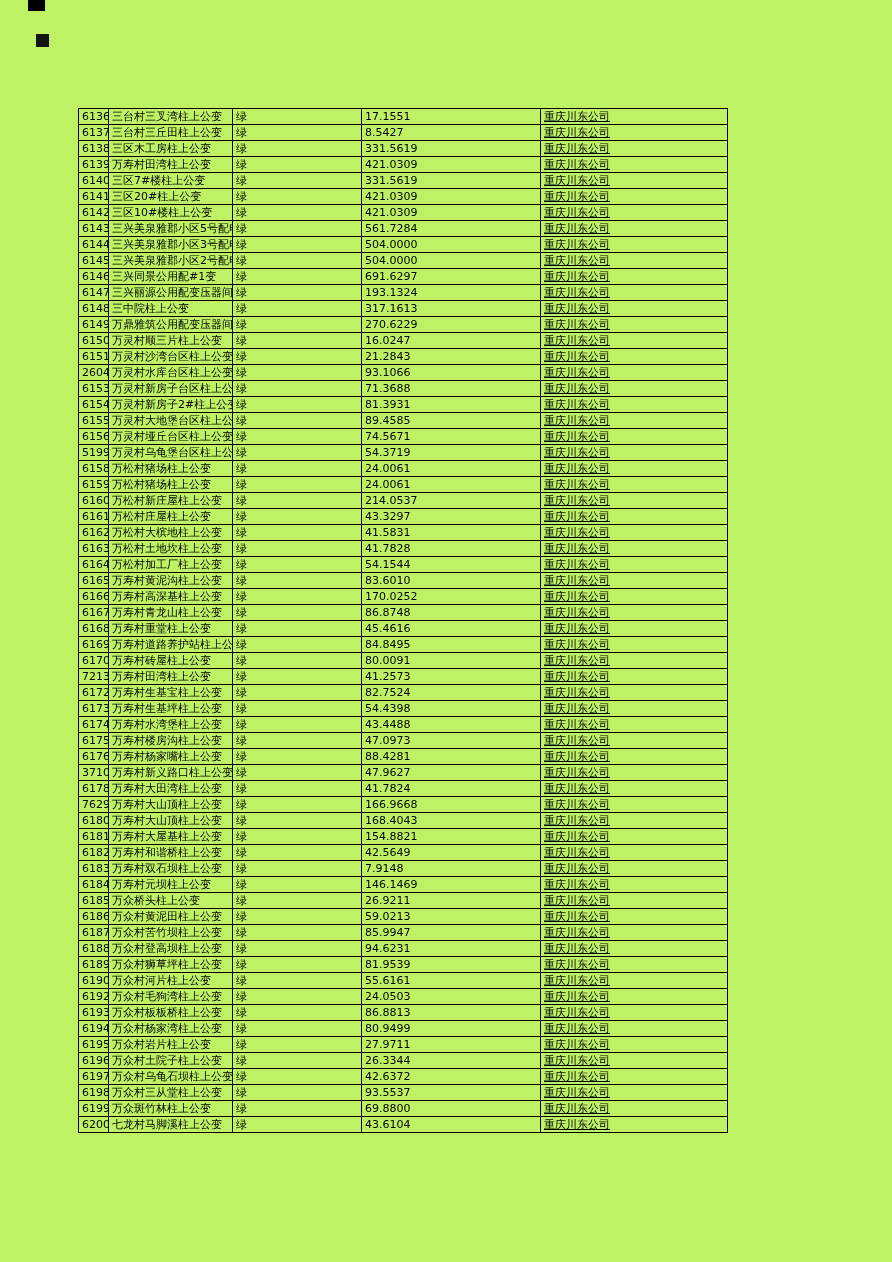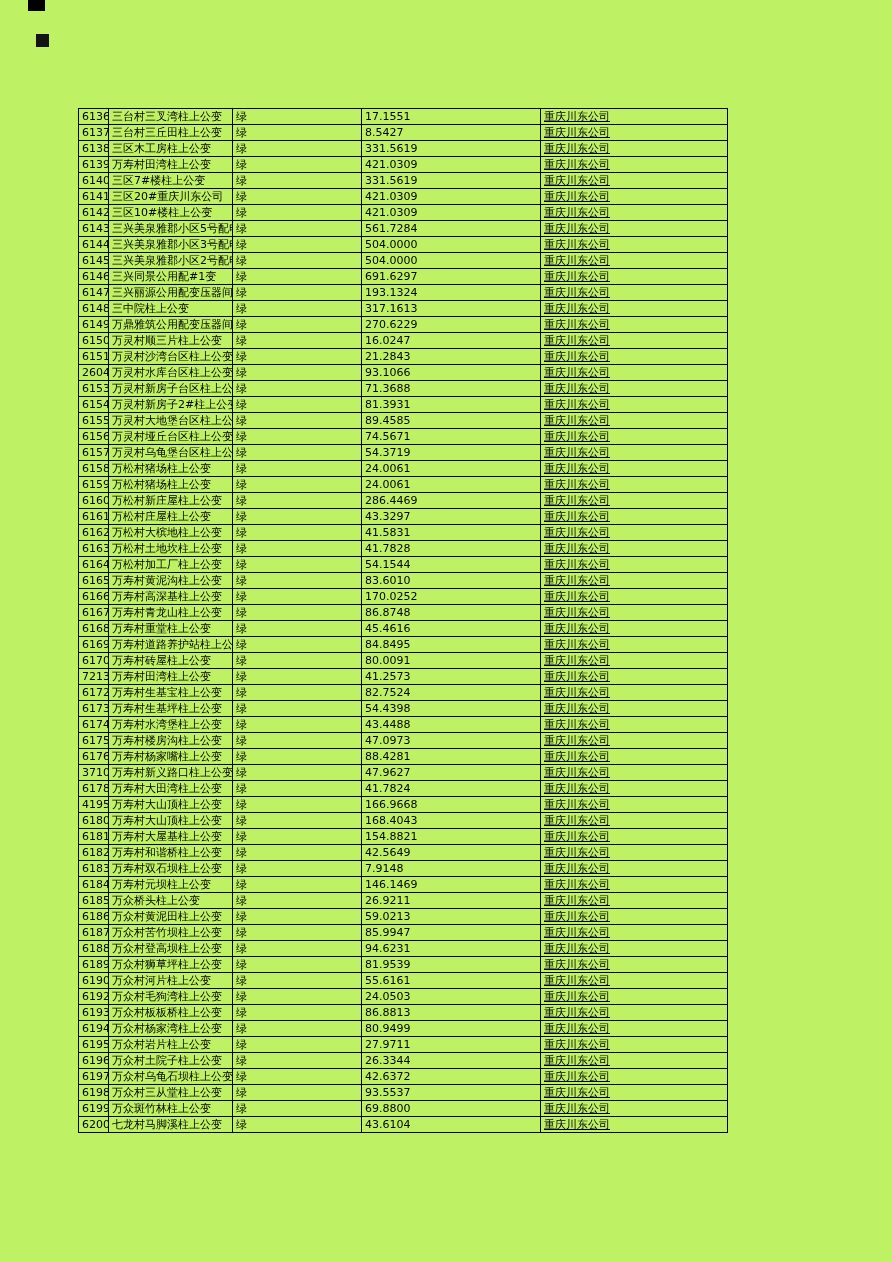--- a/index.html
+++ b/index.html
@@ -105,21 +105,21 @@
         </tr>
         <tr>
           <td class="td-id">6140</td>
           <td class="td-name">三区7#楼柱上公变</td>
           <td class="td-status">绿</td>
           <td class="td-value">331.5619</td>
           <td class="td-company"><span class="company-link">重庆川东公司</span></td>
         </tr>
         <tr>
           <td class="td-id">6141</td>
-          <td class="td-name">三区20#重庆川东公司</td>
+          <td class="td-name">三区20#柱上公变</td>
           <td class="td-status">绿</td>
           <td class="td-value">421.0309</td>
           <td class="td-company"><span class="company-link">重庆川东公司</span></td>
         </tr>
         <tr>
           <td class="td-id">6142</td>
           <td class="td-name">三区10#楼柱上公变</td>
           <td class="td-status">绿</td>
           <td class="td-value">421.0309</td>
           <td class="td-company"><span class="company-link">重庆川东公司</span></td>
@@ -216,21 +216,21 @@
           <td class="td-company"><span class="company-link">重庆川东公司</span></td>
         </tr>
         <tr>
           <td class="td-id">6156</td>
           <td class="td-name">万灵村垭丘台区柱上公变</td>
           <td class="td-status">绿</td>
           <td class="td-value">74.5671</td>
           <td class="td-company"><span class="company-link">重庆川东公司</span></td>
         </tr>
         <tr>
-          <td class="td-id">6157</td>
+          <td class="td-id">5199</td>
           <td class="td-name">万灵村乌龟堡台区柱上公变</td>
           <td class="td-status">绿</td>
           <td class="td-value">54.3719</td>
           <td class="td-company"><span class="company-link">重庆川东公司</span></td>
         </tr>
         <tr>
           <td class="td-id">6158</td>
           <td class="td-name">万松村猪场柱上公变</td>
           <td class="td-status">绿</td>
           <td class="td-value">24.0061</td>
@@ -240,21 +240,21 @@
           <td class="td-id">6159</td>
           <td class="td-name">万松村猪场柱上公变</td>
           <td class="td-status">绿</td>
           <td class="td-value">24.0061</td>
           <td class="td-company"><span class="company-link">重庆川东公司</span></td>
         </tr>
         <tr>
           <td class="td-id">6160</td>
           <td class="td-name">万松村新庄屋柱上公变</td>
           <td class="td-status">绿</td>
-          <td class="td-value">286.4469</td>
+          <td class="td-value">214.0537</td>
           <td class="td-company"><span class="company-link">重庆川东公司</span></td>
         </tr>
         <tr>
           <td class="td-id">6161</td>
           <td class="td-name">万松村庄屋柱上公变</td>
           <td class="td-status">绿</td>
           <td class="td-value">43.3297</td>
           <td class="td-company"><span class="company-link">重庆川东公司</span></td>
         </tr>
         <tr>
@@ -370,21 +370,21 @@
           <td class="td-company"><span class="company-link">重庆川东公司</span></td>
         </tr>
         <tr>
           <td class="td-id">6178</td>
           <td class="td-name">万寿村大田湾柱上公变</td>
           <td class="td-status">绿</td>
           <td class="td-value">41.7824</td>
           <td class="td-company"><span class="company-link">重庆川东公司</span></td>
         </tr>
         <tr>
-          <td class="td-id">4195</td>
+          <td class="td-id">7629</td>
           <td class="td-name">万寿村大山顶柱上公变</td>
           <td class="td-status">绿</td>
           <td class="td-value">166.9668</td>
           <td class="td-company"><span class="company-link">重庆川东公司</span></td>
         </tr>
         <tr>
           <td class="td-id">6180</td>
           <td class="td-name">万寿村大山顶柱上公变</td>
           <td class="td-status">绿</td>
           <td class="td-value">168.4043</td>

